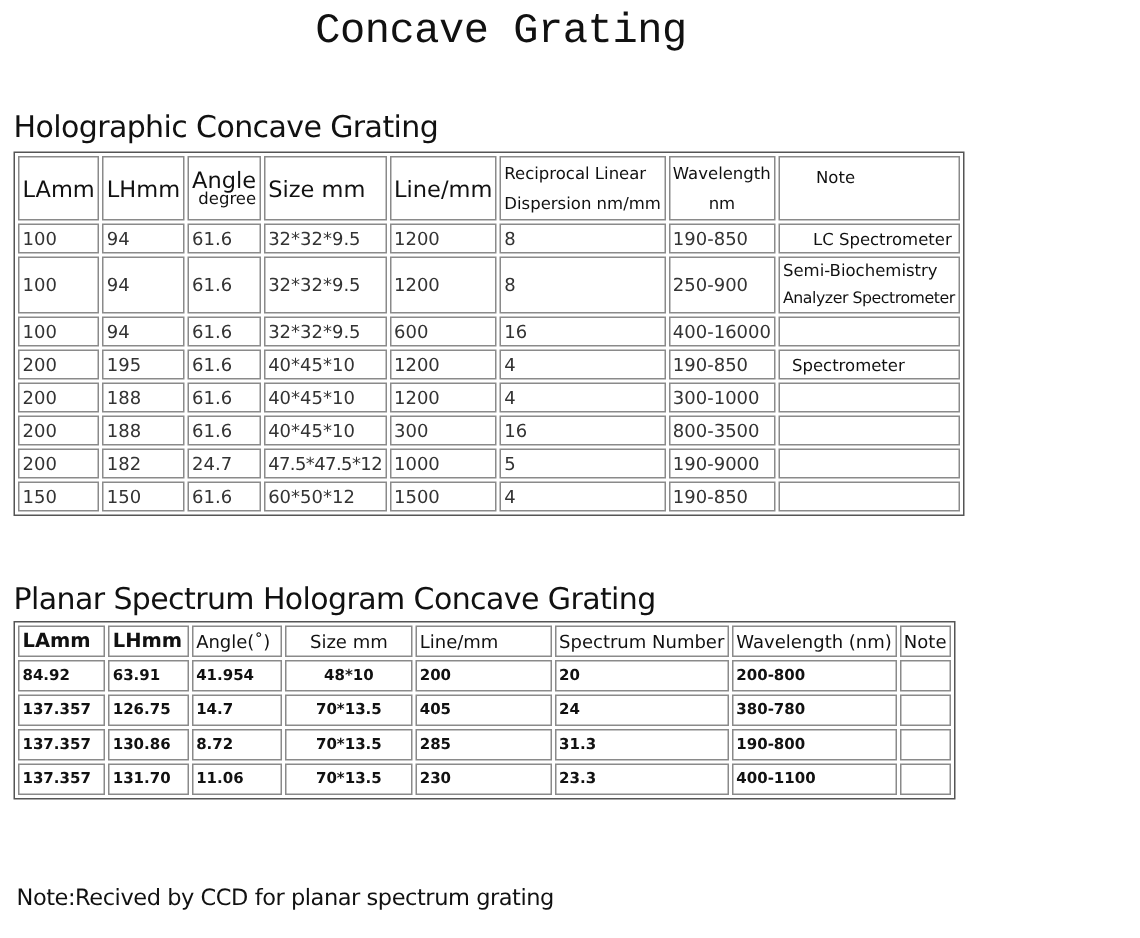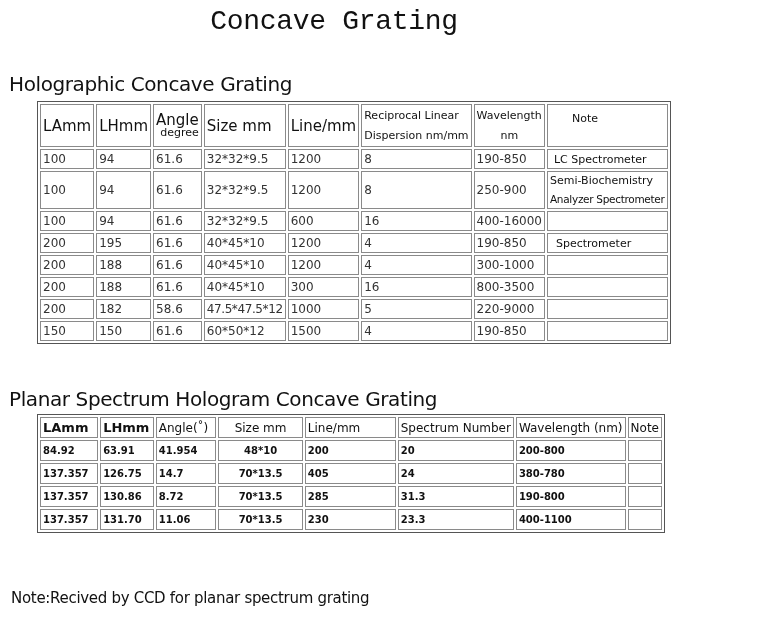--- a/index.html
+++ b/index.html
@@ -1,21 +1,21 @@
 <!DOCTYPE html>
 <html><head>
 <meta charset="utf-8">
 <style>
   html, body { margin: 0; padding: 0; background: #ffffff; }
   body { width: 760px; height: 625px; position: relative; overflow: hidden; color: #111; font-family: "DejaVu Sans", sans-serif; }
   .main-title { position: absolute; left: 0; top: 6px; width: 668px; text-align: center; font-size: 28px; letter-spacing: -0.3px; font-family: Liberation Mono, monospace; }
   .sec-title { position: absolute; left: 9px; font-size: 20px; letter-spacing: -0.4px; }
   #t1-title { top: 72px; }
   #t2-title { top: 387px; }
-  table { position: absolute; border-collapse: separate; border-spacing: 2px; border: 1px solid #555; background: #fff; margin-left: 28px; }
+  table { position: absolute; border-collapse: separate; border-spacing: 2px; border: 1px solid #555; background: #fff; }
   td { border: 1px solid #8a8a8a; padding: 0 2px; white-space: nowrap; overflow: hidden; vertical-align: middle; }
   #t1 { left: 9px; top: 101px; width: 630px; }
   #t1 td { font-family: "DejaVu Sans", sans-serif; font-size: 12px; color: #333; height: 18px; }
   #t1 tr.hdr td { height: 37px; font-size: 15px; color: #111; }
   #t1 tr.hdr td.small { font-size: 11px; line-height: 20px; }
   #t1 tr.tall td { height: 36px; }
   #t1 td.note { font-size: 11px; color: #111; }
   #t1 td.note2 { font-size: 11px; color: #111; line-height: 18px; }
   .sub { display: block; font-size: 11px; line-height: 10px; text-align: right; }
   .angle-wrap { line-height: 15px; }
@@ -65,21 +65,21 @@
     <td class="small" style="vertical-align:top; padding-left:24px; padding-top:4px;">Note</td>
   </tr>
   <tr>
     <td>100</td>
     <td>94</td>
     <td>61.6</td>
     <td>32*32*9.5</td>
     <td>1200</td>
     <td>8</td>
     <td>190-850</td>
-    <td class="note" style="padding-left:6px">LC Spectrometer</td>
+    <td class="note" style="padding-left:22px">LC Spectrometer</td>
   </tr>
   <tr class="tall">
     <td>100</td>
     <td>94</td>
     <td>61.6</td>
     <td>32*32*9.5</td>
     <td>1200</td>
     <td>8</td>
     <td>250-900</td>
     <td class="note2">
@@ -123,25 +123,25 @@
     <td>61.6</td>
     <td>40*45*10</td>
     <td>300</td>
     <td>16</td>
     <td>800-3500</td>
     <td class="note"></td>
   </tr>
   <tr>
     <td>200</td>
     <td>182</td>
-    <td>58.6</td>
+    <td>24.7</td>
     <td style="letter-spacing:-0.4px">47.5*47.5*12</td>
     <td>1000</td>
     <td>5</td>
-    <td>220-9000</td>
+    <td>190-9000</td>
     <td class="note"></td>
   </tr>
   <tr>
     <td>150</td>
     <td>150</td>
     <td>61.6</td>
     <td>60*50*12</td>
     <td>1500</td>
     <td>4</td>
     <td>190-850</td>

